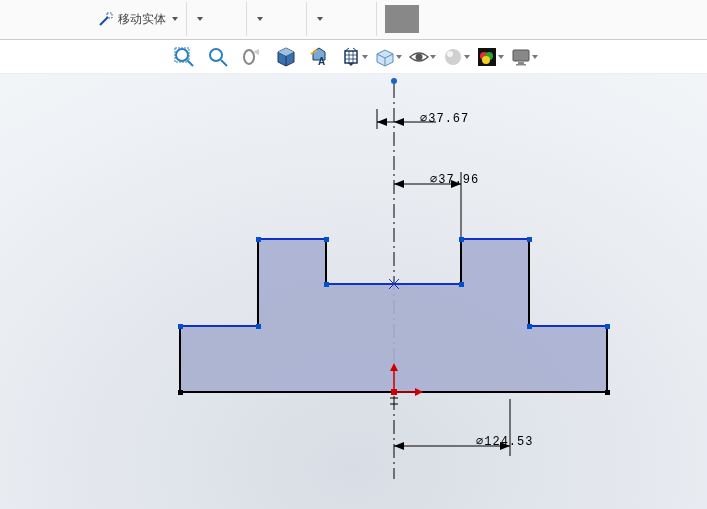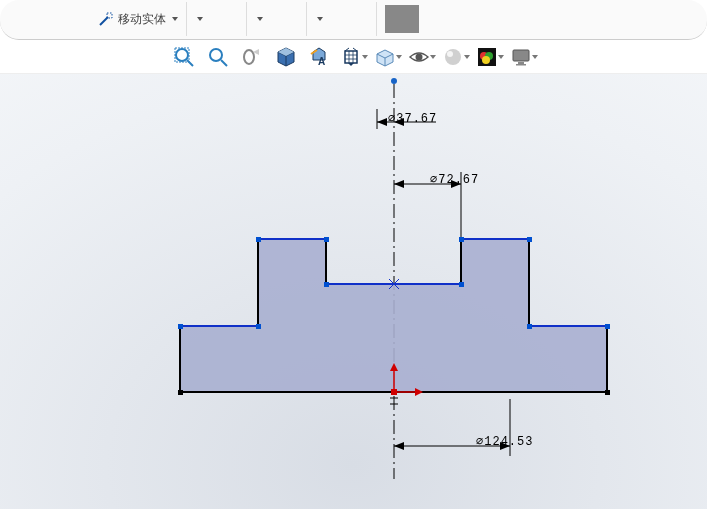--- a/index.html
+++ b/index.html
@@ -9,21 +9,20 @@
     font-size: 12px;
     background: #fff;
     overflow: hidden;
   }
   .ribbon {
     height: 40px; width: 100%;
     background: #fafafa;
     border-bottom: 1px solid #ccc;
     display: flex; align-items: flex-start;
     padding: 2px 0 0 90px;
-    border-radius: 19px;
   }
   .rb-group { display:flex; align-items:center; height:34px; border-right:1px solid #ddd; padding:0 8px; }
   .rb-btn { display:flex; align-items:center; gap:4px; cursor:default; color:#444; height:30px; }
   .rb-caret { width:0;height:0;border-left:3px solid transparent;border-right:3px solid transparent;border-top:4px solid #555; margin-left:2px; }
   .view-toolbar {
     height: 34px; width:100%;
     background:#fff;
     display:flex; align-items:center; justify-content:center;
     gap: 6px;
     border-bottom:1px solid #eee;
@@ -252,16 +251,16 @@
       <polygon points="394,289 390,297 398,297" fill="#d00000"></polygon>
       <line x1="394" y1="318" x2="419" y2="318" stroke="#d00000" stroke-width="1.5"></line>
       <polygon points="423,318 415,314 415,322" fill="#d00000"></polygon>
       <rect x="391" y="315" width="6" height="6" fill="#d00000"></rect>
     </g>
 
     <line x1="390" y1="324" x2="398" y2="324" stroke="#000"></line>
     <line x1="390" y1="330" x2="398" y2="330" stroke="#000"></line>
   </svg>
 
-  <div class="dim-text" style="left:388px; top:37px">⌀37.67</div>
-  <div class="dim-text" style="left:430px; top:98px">⌀72.67</div>
+  <div class="dim-text" style="left:420px; top:37px">⌀37.67</div>
+  <div class="dim-text" style="left:430px; top:98px">⌀37.96</div>
   <div class="dim-text" style="left:476px; top:360px">⌀124.53</div>
 </div>
 
 </body></html>

